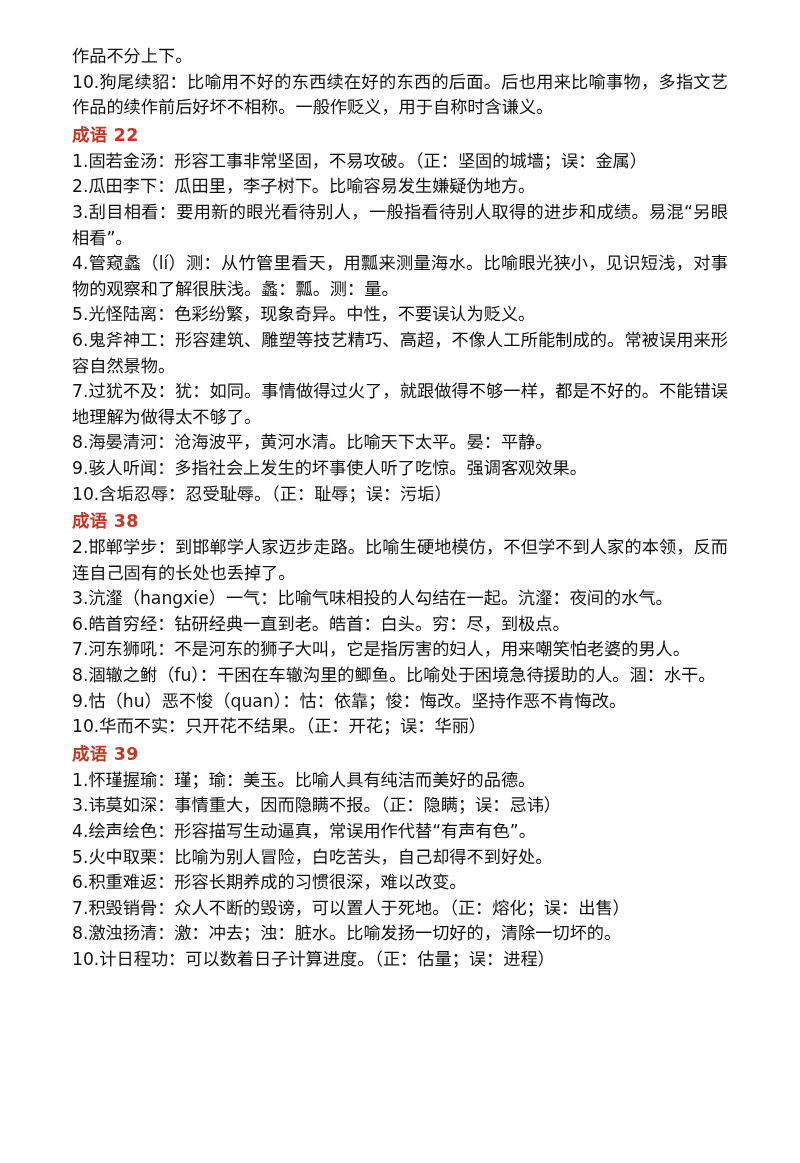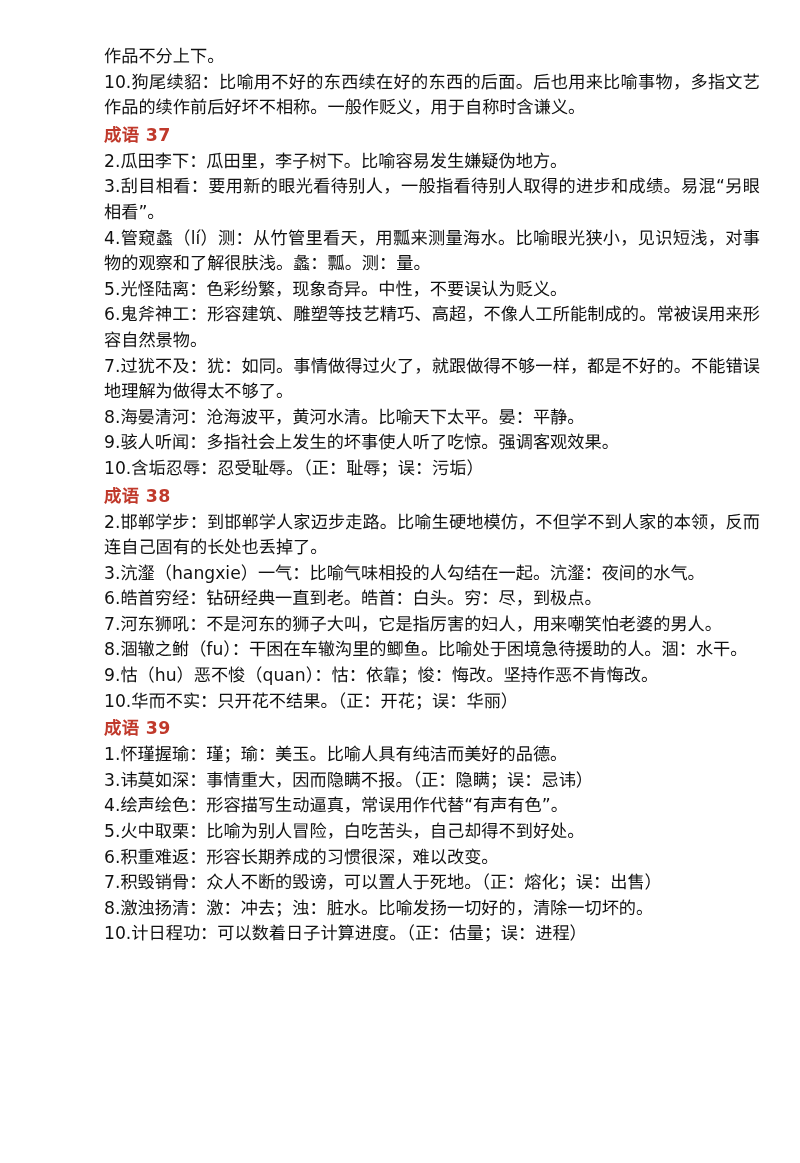--- a/index.html
+++ b/index.html
@@ -19,21 +19,20 @@
     position: relative;
     width: 800px;
     height: 1163px;
     background: #ffffff;
     box-sizing: border-box;
     padding: 44px 72px 0 72px;
     overflow: hidden;
   }
   .doc-body {
     width: 656px;
-    margin-left: 32px;
   }
   .para {
     font-size: 17.2px;
     line-height: 25.6px;
     letter-spacing: 0px;
     text-align: justify;
     text-justify: inter-ideograph;
     margin: 0;
     word-break: break-all;
     color: #111111;
@@ -52,21 +51,22 @@
 </style>
 </head>
 <body>
 
 <div class="page">
   <div class="doc-body">
 
     <p class="para entry">作品不分上下。</p>
     <p class="para entry">10.狗尾续貂：比喻用不好的东西续在好的东西的后面。后也用来比喻事物，多指文艺作品的续作前后好坏不相称。一般作贬义，用于自称时含谦义。</p>
 
-    <h2 class="section-heading">成语 37</h2>
+    <h2 class="section-heading">成语 22</h2>
+    <p class="para entry">1.固若金汤：形容工事非常坚固，不易攻破。（正：坚固的城墙；误：金属）</p>
     <p class="para entry">2.瓜田李下：瓜田里，李子树下。比喻容易发生嫌疑伪地方。</p>
     <p class="para entry">3.刮目相看：要用新的眼光看待别人，一般指看待别人取得的进步和成绩。易混“另眼相看”。</p>
     <p class="para entry">4.管窥蠡（lí）测：从竹管里看天，用瓢来测量海水。比喻眼光狭小，见识短浅，对事物的观察和了解很肤浅。蠡：瓢。测：量。</p>
     <p class="para entry">5.光怪陆离：色彩纷繁，现象奇异。中性，不要误认为贬义。</p>
     <p class="para entry">6.鬼斧神工：形容建筑、雕塑等技艺精巧、高超，不像人工所能制成的。常被误用来形容自然景物。</p>
     <p class="para entry">7.过犹不及：犹：如同。事情做得过火了，就跟做得不够一样，都是不好的。不能错误地理解为做得太不够了。</p>
     <p class="para entry">8.海晏清河：沧海波平，黄河水清。比喻天下太平。晏：平静。</p>
     <p class="para entry">9.骇人听闻：多指社会上发生的坏事使人听了吃惊。强调客观效果。</p>
     <p class="para entry">10.含垢忍辱：忍受耻辱。（正：耻辱；误：污垢）</p>
 

